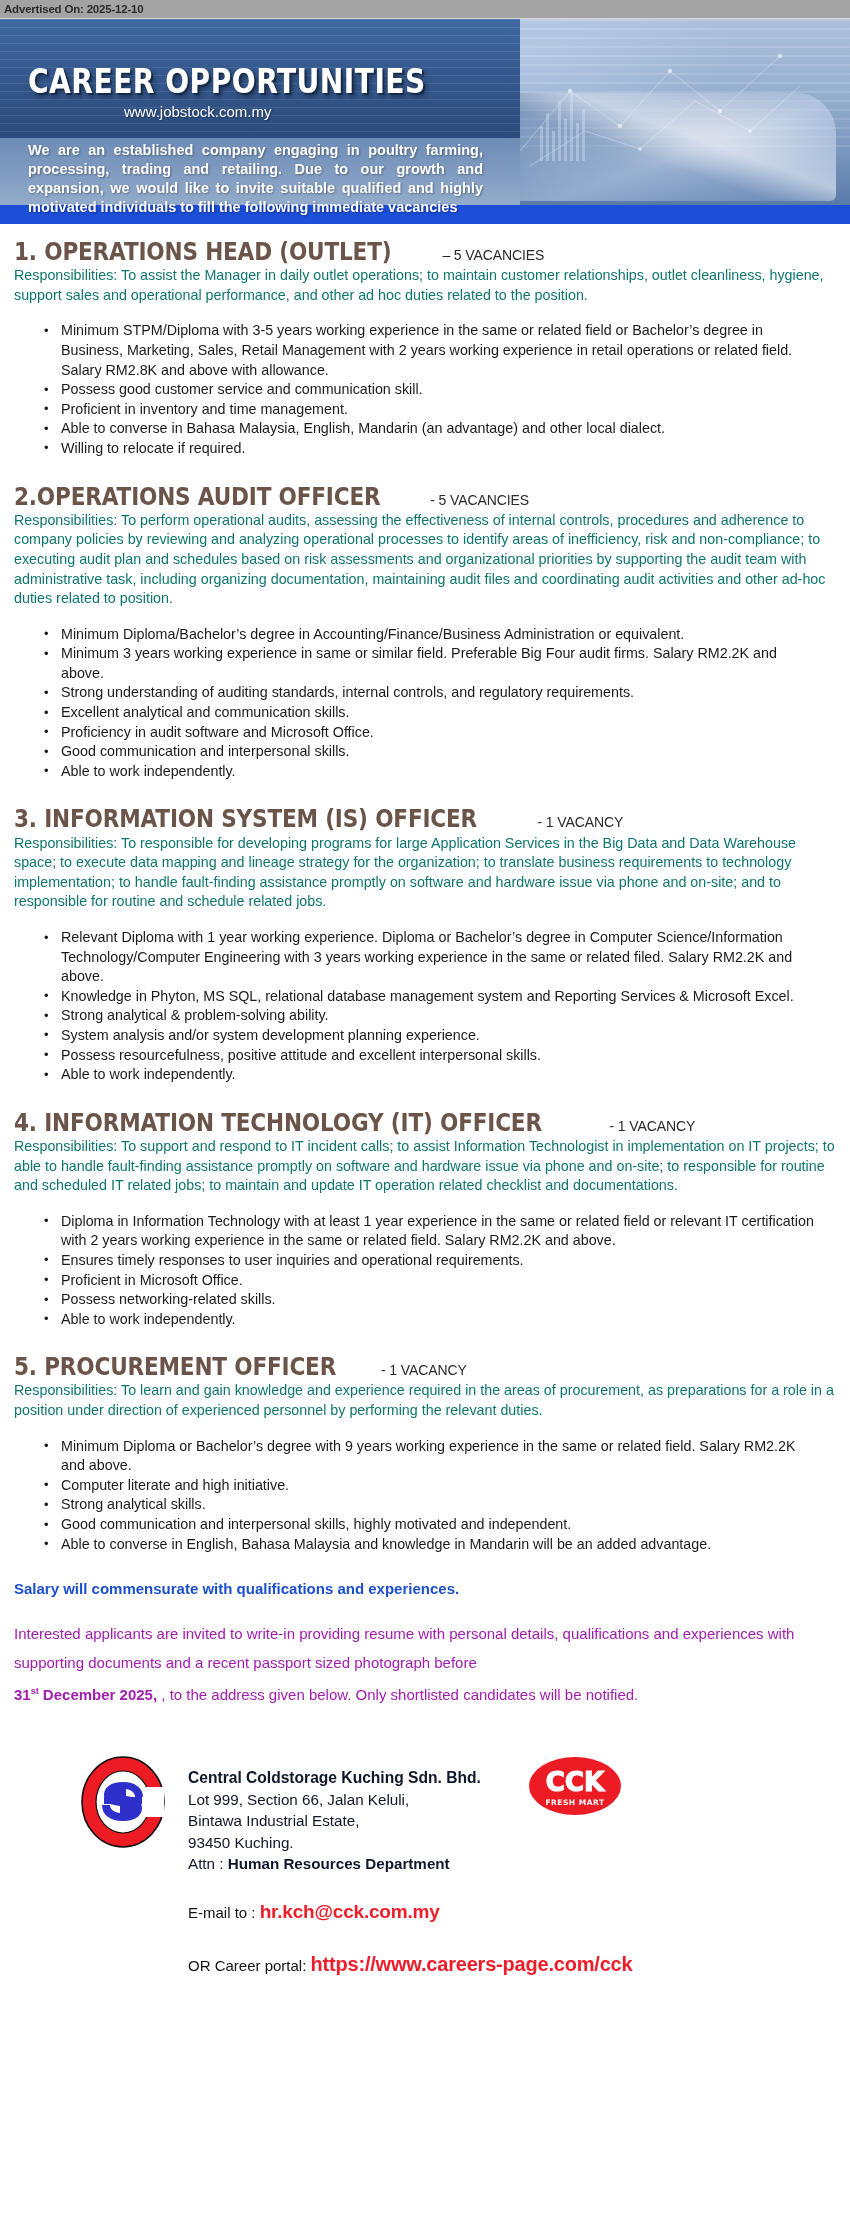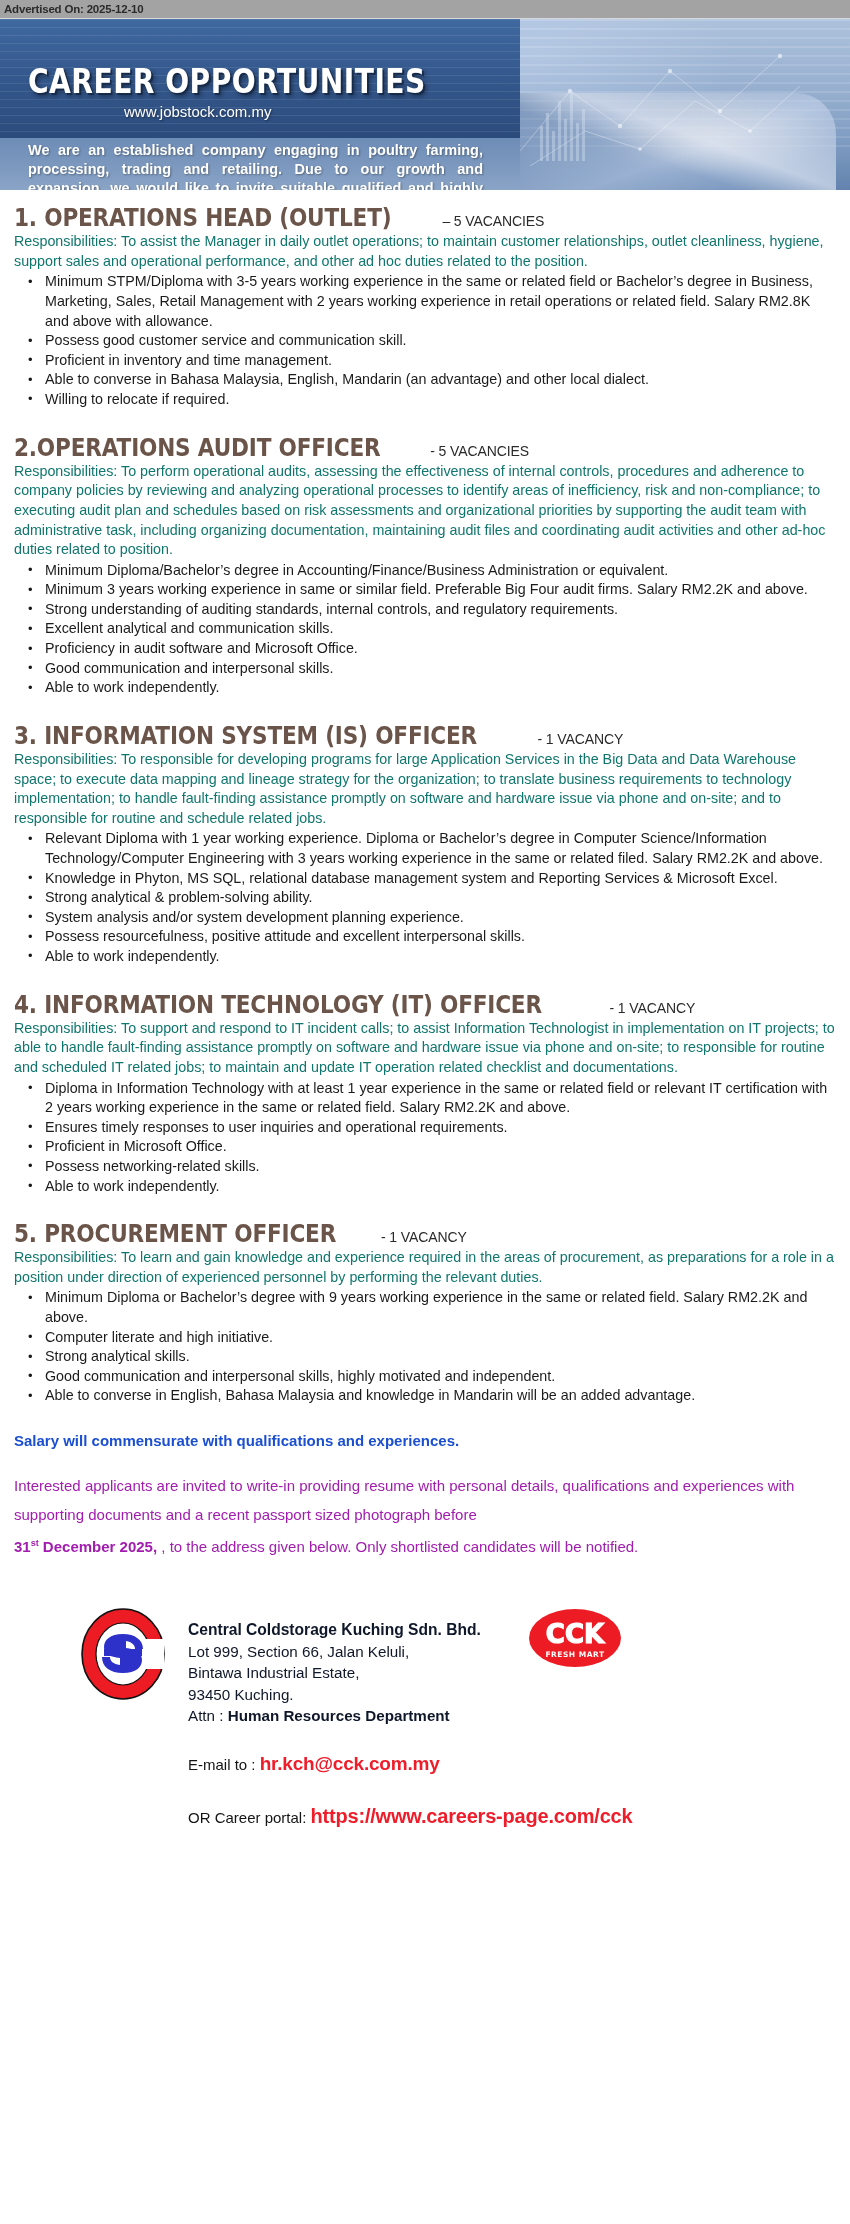--- a/index.html
+++ b/index.html
@@ -35,21 +35,21 @@
     font-size: 11.5px;
     font-weight: 700;
     color: #2b2b2b;
     font-family: "Liberation Sans", sans-serif;
     letter-spacing: -0.2px;
   }
 
   
   .banner {
     position: relative;
-    height: 171px;
+    height: 205px;
     width: 850px;
     overflow: hidden;
     background: #1d4ed8;
   }
   .banner-bg {
     position: absolute;
     inset: 0;
     background:
       linear-gradient(95deg, rgba(30,58,98,0.0) 0%, rgba(30,58,98,0.0) 38%, rgba(22,44,78,0.25) 52%, rgba(40,70,110,0.08) 70%, rgba(80,110,150,0.05) 100%),
       linear-gradient(180deg, #5b7fae 0%, #47699a 25%, #3d6architecture 26%, #2f5286 55%, #6d8cb4 80%, #93aac9 100%);
@@ -171,21 +171,21 @@
   }
   .job-resp {
     font-size: 14.3px;
     line-height: 19.6px;
     color: #0f766e;
     margin: 0 0 1px 0;
     text-align: left;
   }
   ul.job-bullets {
     list-style: none;
-    margin: 0;
+    margin: 16px;
     padding: 0;
   }
   ul.job-bullets > li {
     position: relative;
     padding-left: 31px;
     font-size: 14.3px;
     line-height: 19.6px;
     color: #1b1b1b;
     margin: 0;
   }

